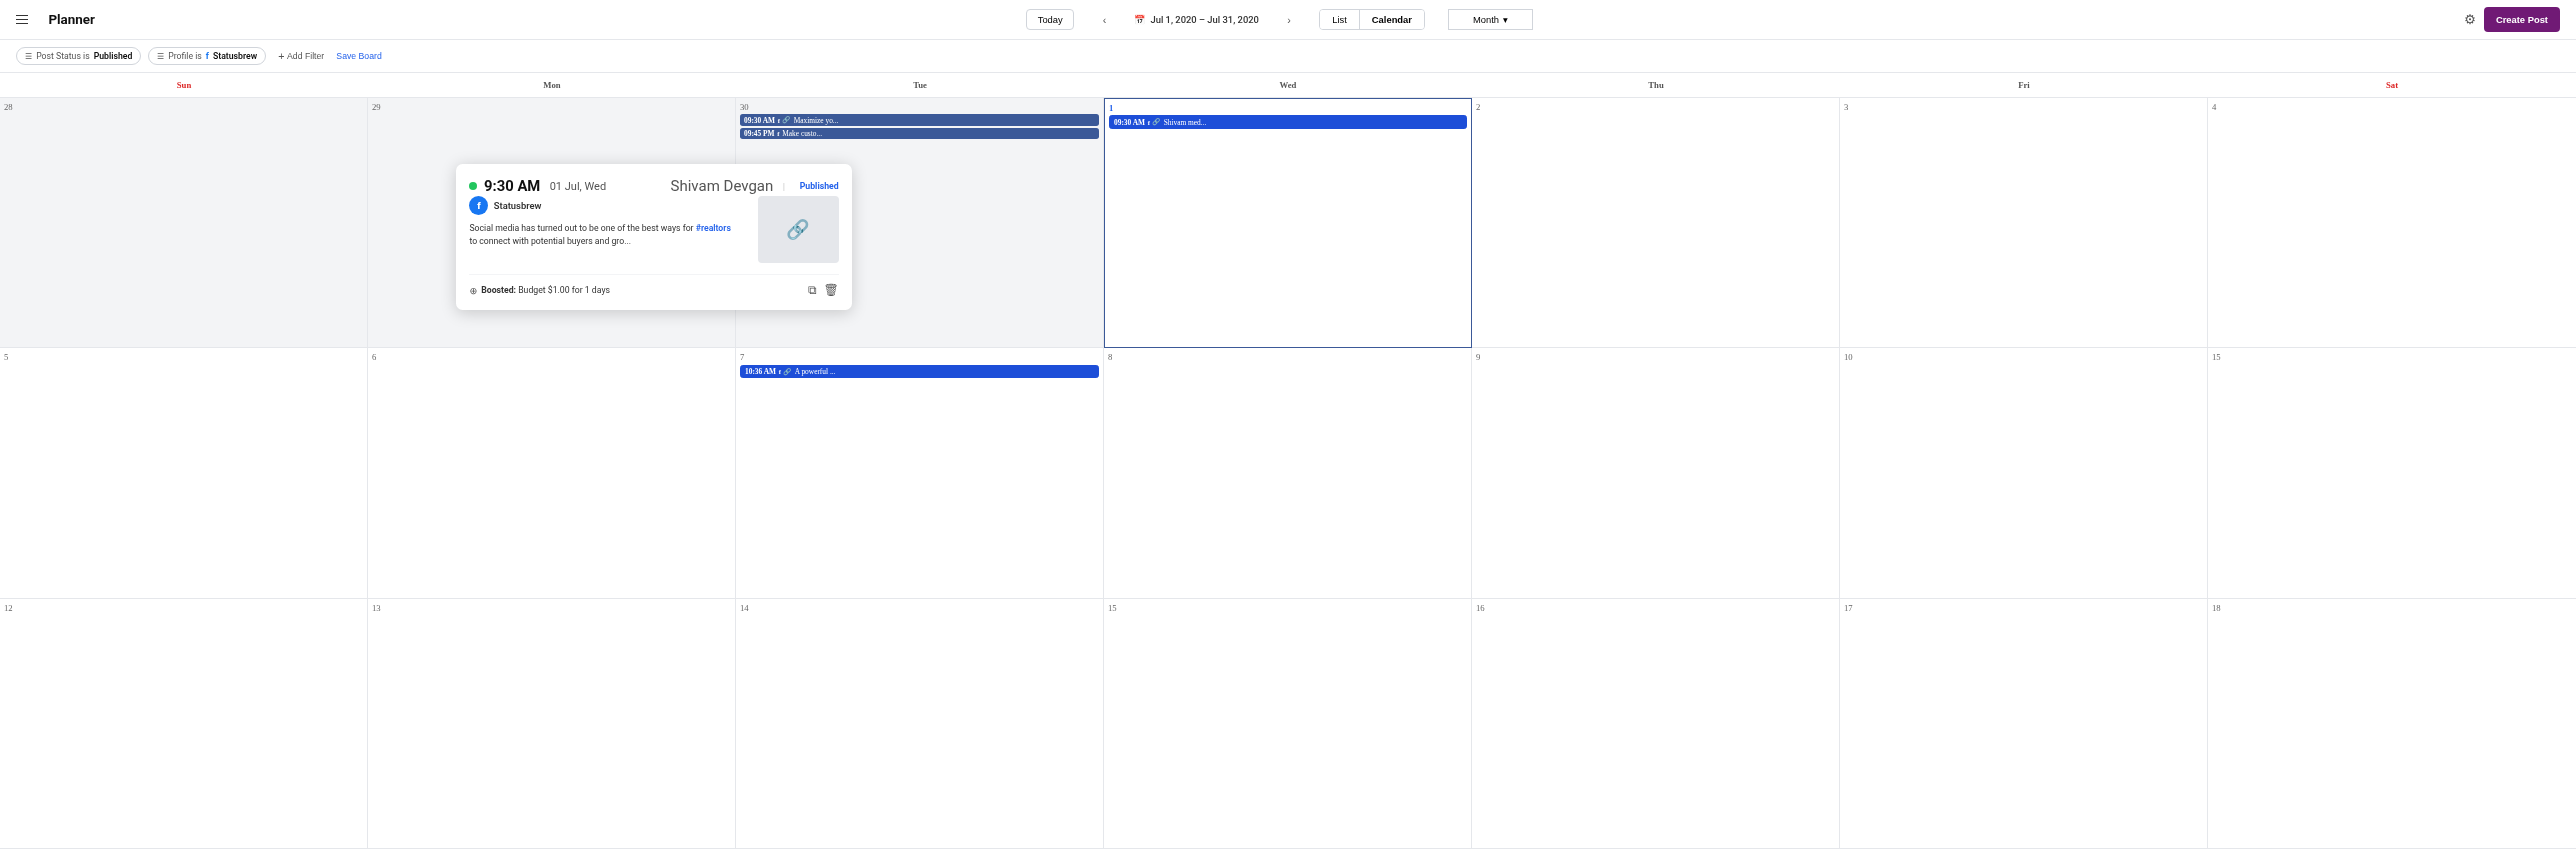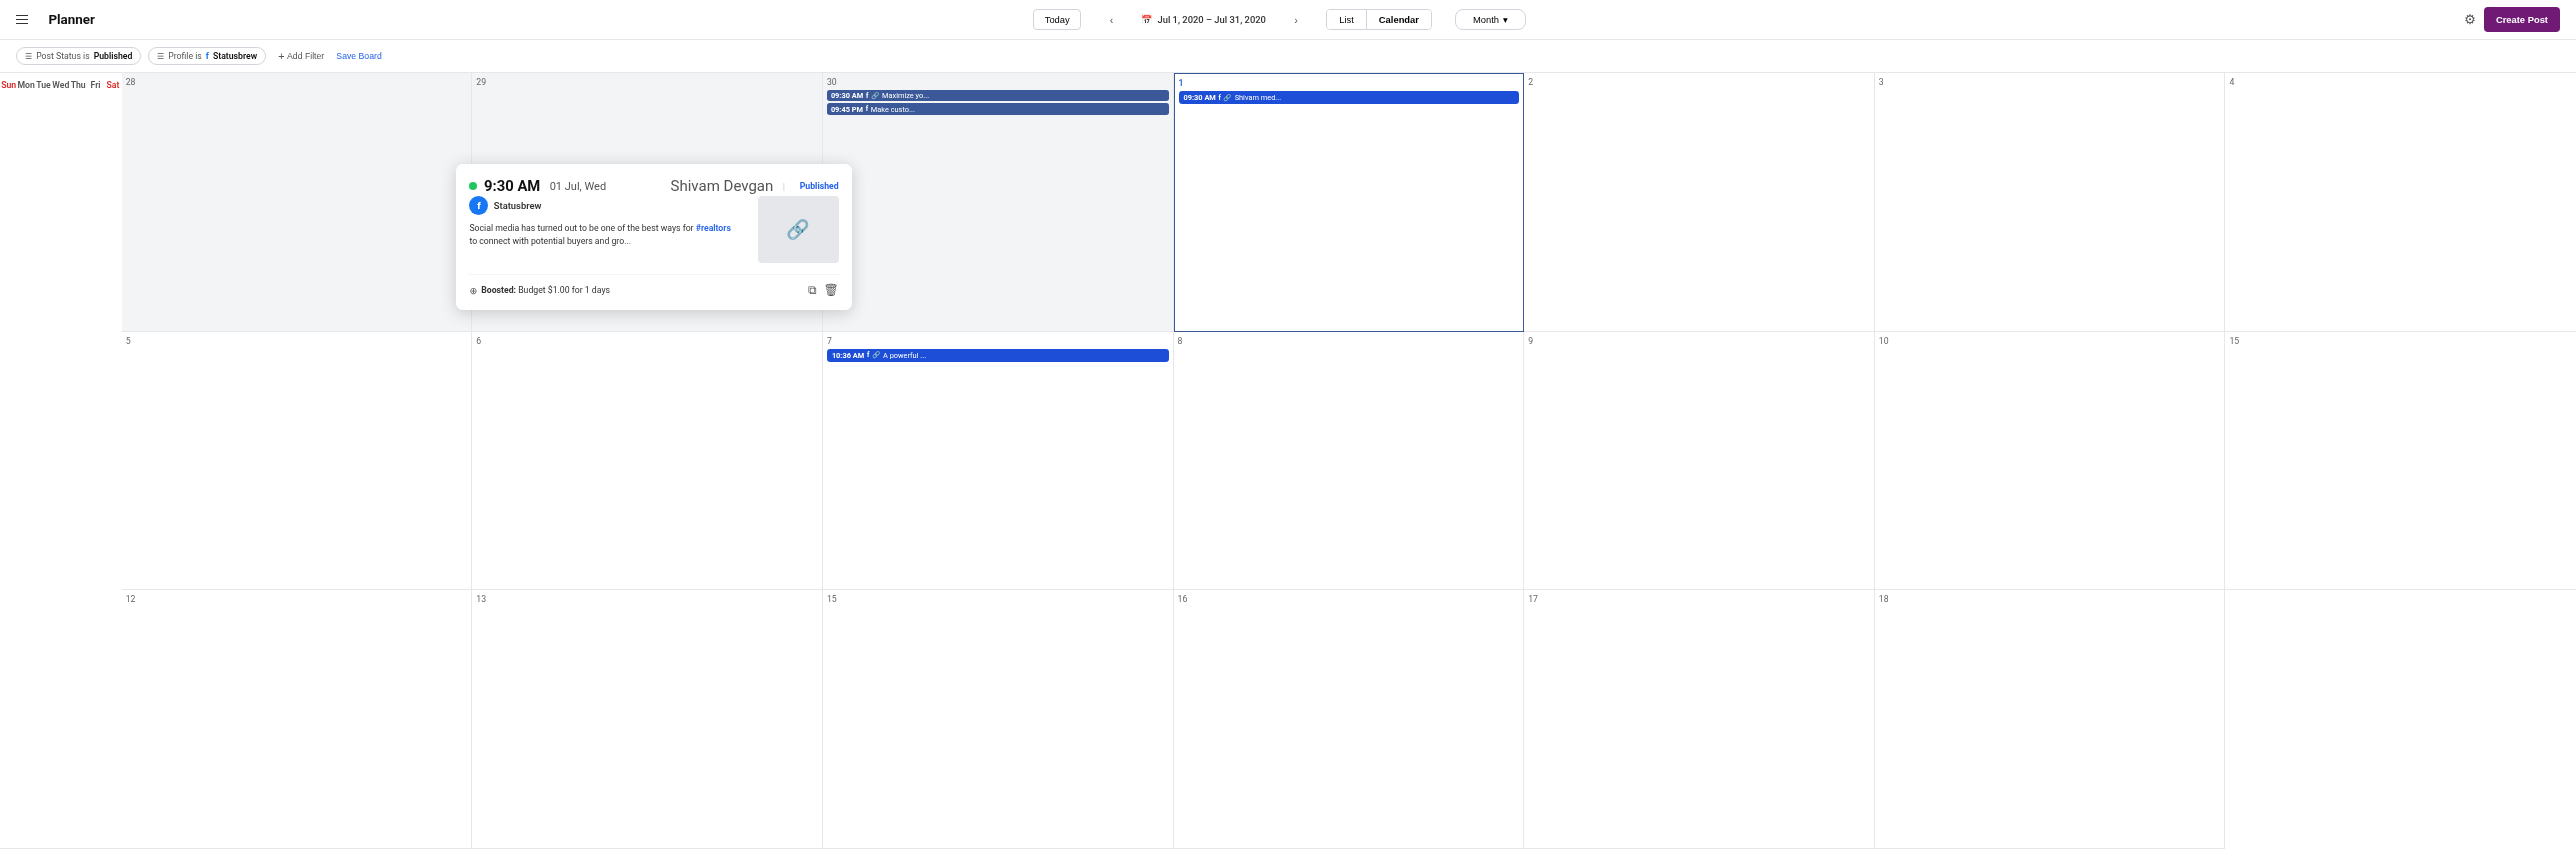--- a/index.html
+++ b/index.html
@@ -42,22 +42,22 @@
       font-size: 9.4px;
       font-weight: 500;
       border-right: 0.7px solid #d1d5db;
     }
     .view-btn:last-child { border-right: none; }
     .view-btn.active { background: #fff; font-weight: 600; }
 
     .month-btn {
       border: 0.7px solid #d1d5db;
       background: #fff;
-      padding: 4px 17px;
-      border-radius: 8px;
+      padding: 4px 24px;
+      border-radius: 0;
       cursor: pointer;
       font-size: 9.4px;
       font-weight: 500;
       display: flex;
       align-items: center;
       gap: 4px;
     }
 
     .header-right { display: flex; align-items: center; gap: 8px; }
     .gear-btn { background: none; border: none; cursor: pointer; font-size: 13.4px; color: #555; }
@@ -109,21 +109,21 @@
     .save-board-btn {
       background: none;
       border: none;
       cursor: pointer;
       color: #2563eb;
       font-size: 8.7px;
       font-weight: 500;
     }
 
     
-    .calendar-wrapper { display: flex; flex-direction: row; height: calc(100vh - 81px); overflow: hidden; }
+    .calendar-wrapper { display: flex; flex-direction: column; height: calc(100vh - 81px); overflow: hidden; font-family: Liberation Serif, serif; }
     .calendar-header {
       display: grid;
       grid-template-columns: repeat(7, 1fr);
       border-bottom: 0.7px solid #e5e7eb;
     }
     .day-header {
       text-align: center;
       padding: 6.7px 0;
       font-size: 8.7px;
       font-weight: 600;
@@ -372,20 +372,23 @@
     </div>
     <div class="cal-cell">
       <div class="day-number">15</div>
     </div>
 
     <div class="cal-cell">
       <div class="day-number">12</div>
     </div>
     <div class="cal-cell">
       <div class="day-number">13</div>
+    </div>
+    <div class="cal-cell">
+      <div class="day-number">14</div>
     </div>
     <div class="cal-cell">
       <div class="day-number">15</div>
     </div>
     <div class="cal-cell">
       <div class="day-number">16</div>
     </div>
     <div class="cal-cell">
       <div class="day-number">17</div>
     </div>

